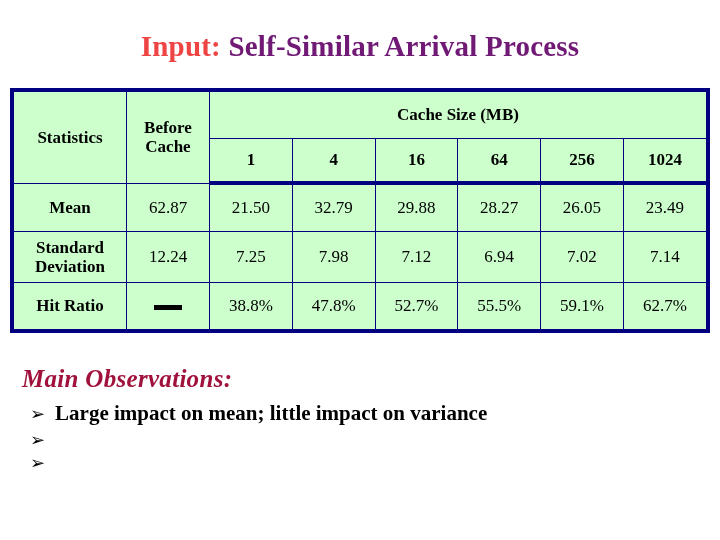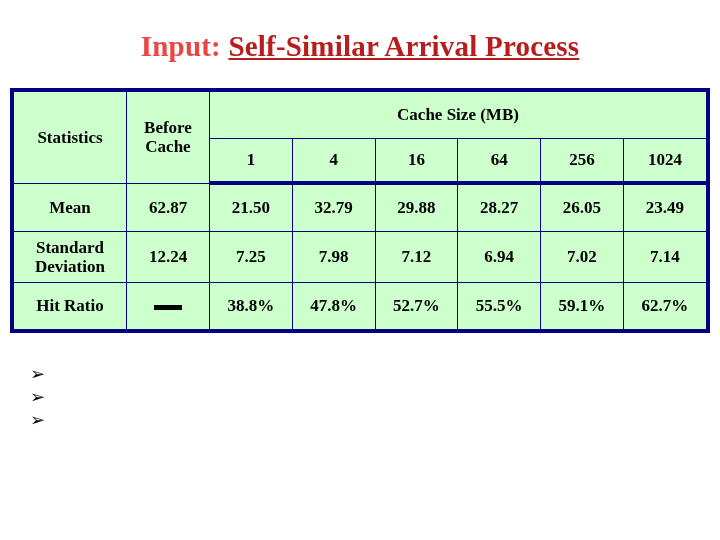--- a/index.html
+++ b/index.html
@@ -21,21 +21,21 @@
     top: 30px;
     left: 0;
     width: 720px;
     text-align: center;
     font-size: 29px;
     font-weight: bold;
     letter-spacing: 0.2px;
     white-space: nowrap;
   }
   .title-lead { color: #ef4444; }
-  .title-main { color: #b91c1c; text-decoration: underline; }
+  .title-main { color: #701a75; }
 
   
   .stats-table-wrap {
     position: absolute;
     left: 10px;
     top: 88px;
     width: 700px;
     border: 4px solid #000080;
     box-sizing: border-box;
     background: #ccffcc;
@@ -86,21 +86,21 @@
   
   .header-rule-bottom {
     border-bottom: 4px solid #000080 !important;
   }
 
   .row-label {
     font-weight: bold;
     font-size: 19px;
   }
   .cell-val {
-    font-weight: bold;
+    font-weight: normal;
     font-size: 18px;
     border-radius: 12px;
   }
   tr.data-row td { height: 42px; }
   tr.data-row.tall td { height: 46px; }
 
   .dash-mark {
     display: inline-block;
     width: 28px;
     height: 5px;
@@ -203,23 +203,25 @@
         <td class="cell-val">52.7%</td>
         <td class="cell-val">55.5%</td>
         <td class="cell-val">59.1%</td>
         <td class="cell-val">62.7%</td>
       </tr>
     </tbody>
   </table>
 </div>
 
 <div class="observations">
+  <div class="obs-heading">Main Observations:</div>
   <ul class="obs-list">
     <li class="obs-item">
       <span class="obs-bullet">➢</span>
+      <span>Large impact on mean; little impact on variance</span>
     </li>
     <li class="obs-item">
       <span class="obs-bullet">➢</span>
     </li>
     <li class="obs-item">
       <span class="obs-bullet">➢</span>
     </li>
   </ul>
 </div>
 

